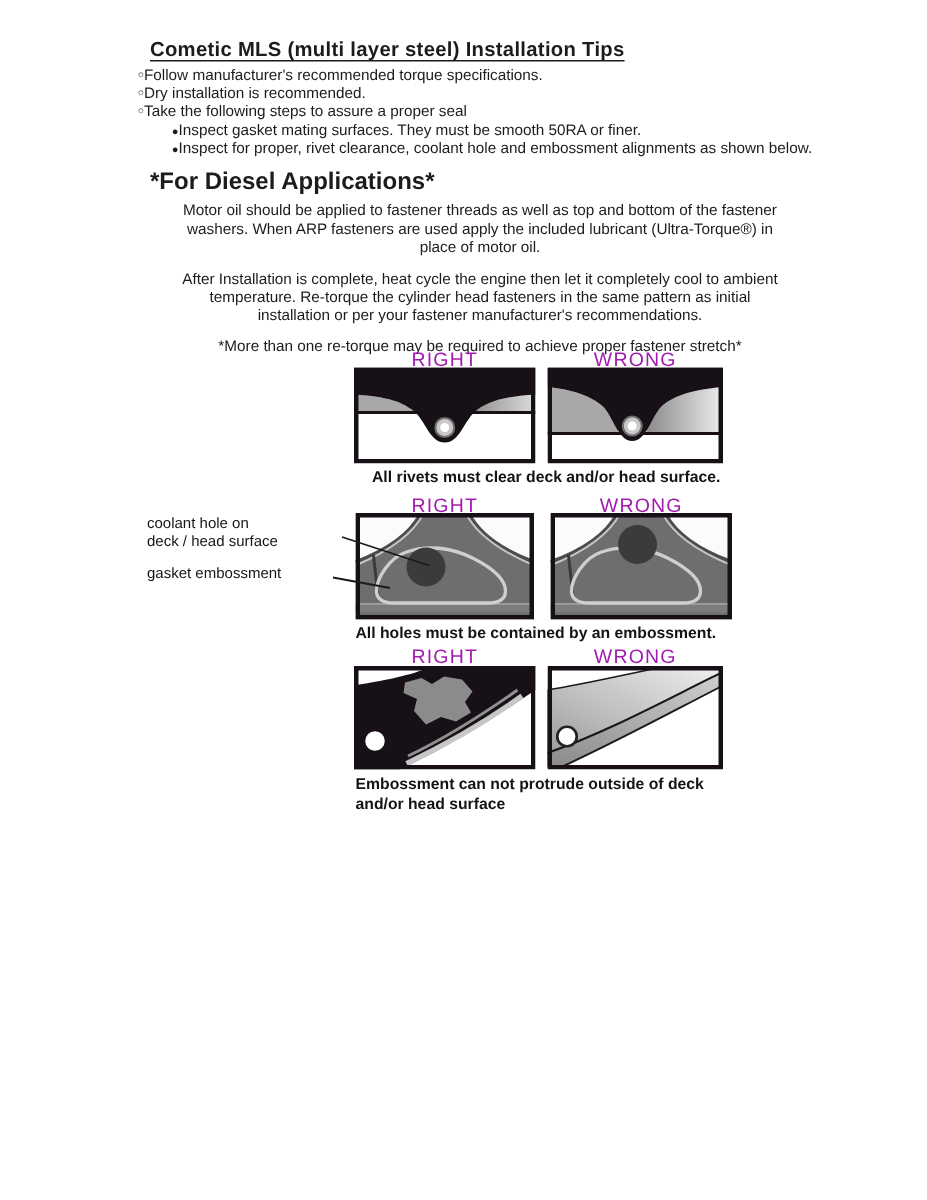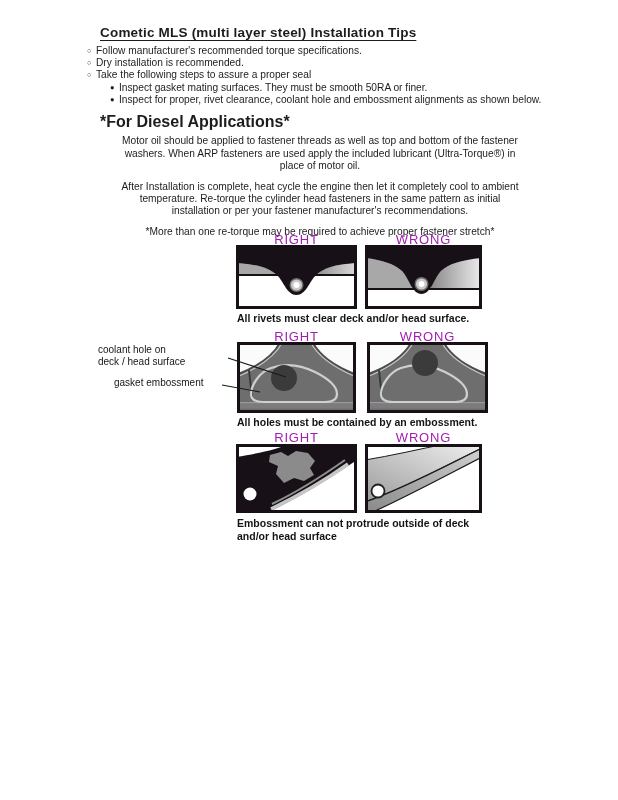--- a/index.html
+++ b/index.html
@@ -2,21 +2,21 @@
 <html><head>
 <meta charset="utf-8">
 <style>
   html,body{margin:0;padding:0;background:#fff;}
   .page{position:relative;width:618px;height:568px;background:#ffffff;overflow:hidden;
         font-family:"Liberation Sans",sans-serif;color:#1c1c1c;}
   .abs{position:absolute;}
   .title{left:100px;top:25px;font-size:13.5px;font-weight:bold;
          text-decoration:underline;text-underline-offset:3px;letter-spacing:.2px;}
   .blist{left:87px;top:45px;width:460px;font-size:10.2px;line-height:12.2px;}
-  .brow{display:flex;align-items:flex-start;}
+  .brow{display:flex;align-items:flex-start;text-align:right;}
   .bmark{flex:0 0 auto;width:9px;font-size:7px;line-height:12.2px;}
   .bmark.f{font-size:7.5px;}
   .sub{margin-left:23px;}
   .diesel{left:100px;top:116px;width:424px;font-size:10.2px;line-height:12.4px;}
   .diesel h3{margin:0 0 7px 0;font-size:16px;font-weight:bold;}
   .diesel p{margin:0 0 8px 16px;text-align:center;}
   .fig-hdr{font-size:13px;letter-spacing:.8px;text-align:center;color:#a21caf;}
   .fig-cap{font-size:10.5px;font-weight:bold;line-height:12.5px;color:#141414;}
   .fig-label{font-size:10px;line-height:11.5px;color:#161616;}
   .fig-box svg{display:block;}
@@ -98,21 +98,21 @@
       <path d="M0,13 C18,15 29,19 37,26 L44,33 L47,40 L47,44 L0,44 Z" fill="#a8a8a8"></path>
       <path d="M117,13 C95,15 84,19 76,26 L69,33 L66,40 L66,44 L117,44 Z" fill="url(#r1wg)"></path>
       <rect x="0" y="43" width="117" height="2" fill="#171017"></rect>
       <path d="M0,0 H117 V13 C95,15 84,19 76,26 C69,33 66,49 56.5,49 C47,49 44,33 37,26 C29,19 18,15 0,13 Z" fill="#171017"></path>
       <circle cx="56.5" cy="39" r="6.3" fill="#c9c9c9" stroke="#6f6f6f" stroke-width="1.4"></circle>
       <circle cx="56.5" cy="39" r="3" fill="#ffffff"></circle>
       <rect x="1.5" y="1.5" width="114" height="61" fill="none" stroke="#171017" stroke-width="3"></rect>
     </svg>
   </div>
 
-  <div class="abs fig-cap" style="left:237px;top:312px;text-align:center;">All rivets must clear deck and/or head surface.</div>
+  <div class="abs fig-cap" style="left:248px;top:312px;text-align:center;">All rivets must clear deck and/or head surface.</div>
 
   <div class="abs fig-hdr" style="left:237px;top:329px;width:119px;">RIGHT</div>
   <div class="abs fig-hdr" style="left:367px;top:329px;width:121px;">WRONG</div>
 
   <div class="abs fig-box" style="left:237px;top:342px;">
     <svg width="119" height="71" viewBox="0 0 119 71">
       <rect x="0" y="0" width="119" height="71" fill="#6e6e6e"></rect>
       <rect x="0" y="60" width="119" height="1.5" fill="#9b9b9b"></rect>
       <rect x="0" y="61.5" width="119" height="5" fill="#7c7c7c"></rect>
       <path d="M0,0 H44 C38,12 24,24 0,33 Z" fill="#fbfbfb"></path>
@@ -143,21 +143,21 @@
       <path d="M14,52 C14,44 22,30 34,26 C48,21 64,23 78,30 C92,37 100,44 100,52 C100,57 96,60 88,60 L26,60 C18,60 14,57 14,52 Z" stroke="#cfcfcf" stroke-width="2.2" fill="none"></path>
       <circle cx="58" cy="21" r="13" fill="#3b3b3b"></circle>
       <rect x="1.5" y="1.5" width="118" height="68" fill="none" stroke="#171017" stroke-width="3"></rect>
     </svg>
   </div>
 
   <div class="abs fig-label" style="left:98px;top:344px;width:129px;">
     <div>coolant hole on</div>
     <div>deck / head surface</div>
   </div>
-  <div class="abs fig-label" style="left:114px;top:377px;width:122px;">gasket embossment</div>
+  <div class="abs fig-label" style="left:98px;top:377px;width:122px;">gasket embossment</div>
 
   <svg class="abs" style="left:200px;top:340px;z-index:5;" width="100" height="60" viewBox="0 0 100 60">
     <line x1="28" y1="18" x2="86" y2="37" stroke="#1a1a1a" stroke-width="1.2"></line>
     <line x1="22" y1="45" x2="60" y2="52" stroke="#1a1a1a" stroke-width="1.2"></line>
   </svg>
 
   <div class="abs fig-cap" style="left:237px;top:416px;">All holes must be contained by an embossment.</div>
 
   <div class="abs fig-hdr" style="left:236px;top:430px;width:121px;">RIGHT</div>
   <div class="abs fig-hdr" style="left:365px;top:430px;width:117px;">WRONG</div>

